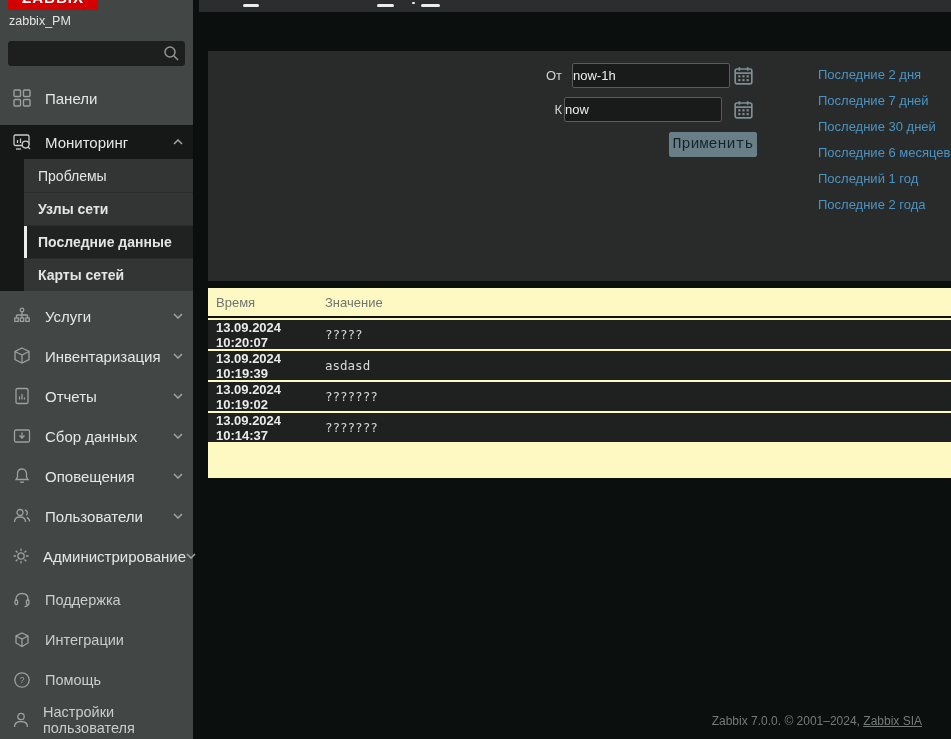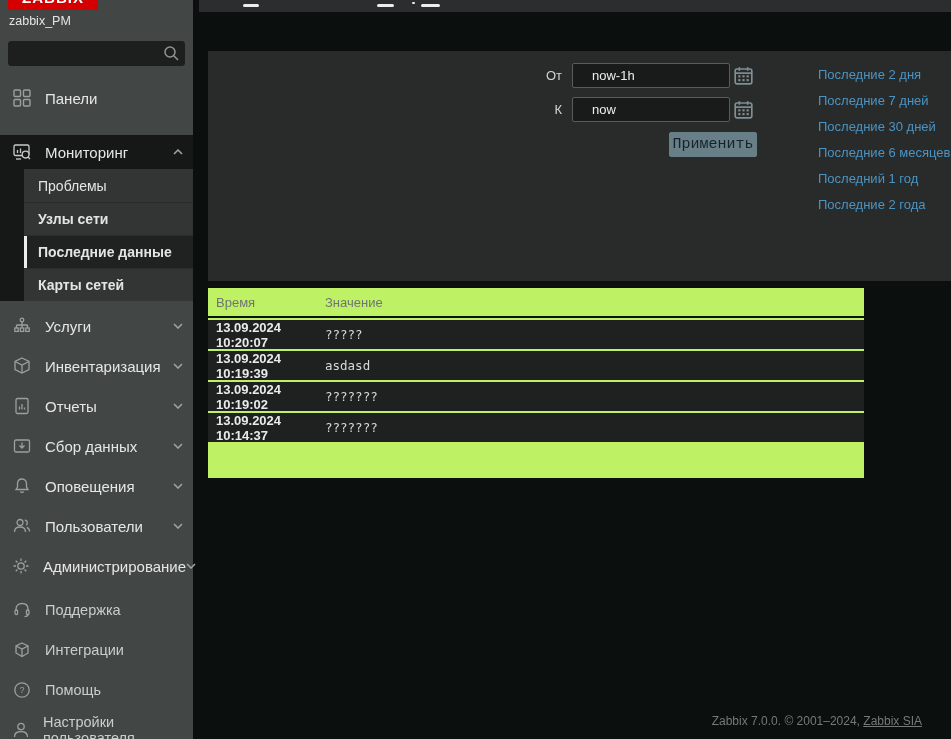--- a/index.html
+++ b/index.html
@@ -16,48 +16,48 @@
   .search-wrap { position:relative; margin:13px 8px 0 8px; }
   .search-wrap input { width:100%; height:25px; background:#1d1f1e; border:1px solid #1d1f1e;
           border-radius:3px; color:#e8eaea; font-size:13px; padding:0 26px 0 8px; outline:none; }
   .search-icon { position:absolute; right:5px; top:4px; }
 
   .menu-item { display:flex; align-items:center; height:30px; margin-top:10px; padding:0 10px 0 12px;
           color:#e4e7e6; font-size:15px; cursor:pointer; }
   .menu-item .mi-icon { width:20px; margin-right:13px; display:flex; justify-content:center; }
   .menu-item .chev { margin-left:auto; display:flex; }
   .mi-first { margin-top:17px; }
-  .mi-active-top { margin-top:22px; height:34px; background:#151817; }
+  .mi-active-top { margin-top:12px; height:34px; background:#151817; }
 
   .submenu { background:#151817; padding-left:24px; }
   .submenu-item { position:relative; height:33px; display:flex; align-items:center; padding-left:14px;
           background:#323534; color:#e2e5e4; font-size:14px; cursor:pointer; }
   .submenu-item + .submenu-item { border-top:1px solid #292c2b;font-weight:bold; }
   .submenu-item.active { background:#1f2221; }
   .submenu-item.active::before { content:""; position:absolute; left:0; top:0; bottom:0; width:3px; background:#eceeed; }
 
   .bottom-menu { margin-top:14px; }
   .bottom-menu .menu-item { color:#c9cecc; font-size:14.5px; }
 
   
   .top-strip { position:absolute; left:199px; top:0; width:752px; height:12px; background:#2b2d2e; }
   .strip-dash { position:absolute; top:4px; height:3px; background:#ededed; border-radius:1.5px; }
 
   .filter-panel { position:absolute; left:208px; top:51px; width:779px; height:230px; background:#292b2b; }
   .tf-label { position:absolute; width:54px; text-align:right; color:#d0d4d3; font-size:13px; line-height:25px; }
   .tf-input { position:absolute; width:158px; height:25px; background:#191b1a; border:1px solid #585c5b;
-          border-radius:2px; color:#ededed; font-size:13px; padding:0 19px; outline:none; }
+          border-radius:2px; color:#ededed; font-size:13px; padding:0 0; outline:none; }
   .cal-btn { position:absolute; width:20px; height:20px; background:transparent; border:none; cursor:pointer; padding:0; }
   .apply-btn { position:absolute; left:461px; top:81px; width:88px; height:25px; background:#697f87;
           color:#15242a; border:1px solid #697f87; border-radius:2px; font-size:15px;
           font-family:Liberation Mono, monospace; cursor:pointer; }
   .quick-links { position:absolute; left:610px; top:11px; display:flex; flex-direction:column; }
   .quick-links a { color:#4a94c4; font-size:13px; line-height:26px; text-decoration:none; cursor:pointer; }
 
-  .table-panel { position:absolute; left:208px; top:288px; width:656px; height:190px; background:#bef264; }
+  .table-panel { position:absolute; left:208px; top:288px; width:743px; height:190px; background:#fef9c3; }
   .thead { display:flex; height:30px; align-items:center; border-bottom:2px solid #0d1110; color:#6f7575; font-size:13px; }
   .hrow { display:flex; height:29px; align-items:center; background:#1f2121; margin-top:2px; }
   .c-time { width:117px; padding-left:8px; }
   .hrow .c-time { color:#e9ebea; font-weight:bold; font-size:13px; }
   .c-value { flex:1; }
   .hrow .c-value { color:#d8dad6; font-family:"DejaVu Sans Mono", monospace; font-size:12.5px; }
 
   .footer { position:absolute; left:199px; top:714px; width:723px; text-align:right;
           color:#737b79; font-size:12px; }
   .footer a { color:#737b79; text-decoration:underline; cursor:pointer; }
@@ -306,21 +306,21 @@
               <rect x="10.6" y="7.8" width="1.8" height="1.8"></rect>
             <rect x="3.6" y="11" width="1.8" height="1.8"></rect>
               <rect x="7.1" y="11" width="1.8" height="1.8"></rect>
               <rect x="10.6" y="11" width="1.8" height="1.8"></rect>
           </g>
         </svg>
       </span>
     </button>
 
     <label class="tf-label" style="left:300px;top:46px;">К</label>
-    <input class="tf-input" style="left: 364px; top: 46px;" value="now">
+    <input class="tf-input" style="left: 356px; top: 46px;" value="now">
     <button class="cal-btn" style="left:526px;top:48px;">
       <span>
         <svg width="19" height="19" viewBox="0 0 16 16" fill="none" stroke="#7e9097" stroke-width="1.4">
           <rect x="1" y="2.5" width="14" height="12.5" rx="1.5"></rect>
           <line x1="1" y1="6" x2="15" y2="6"></line>
           <line x1="4.5" y1="1" x2="4.5" y2="4"></line>
             <line x1="11.5" y1="1" x2="11.5" y2="4"></line>
           <g fill="#7e9097" stroke="none">
             <rect x="3.6" y="7.8" width="1.8" height="1.8"></rect>
               <rect x="7.1" y="7.8" width="1.8" height="1.8"></rect>

